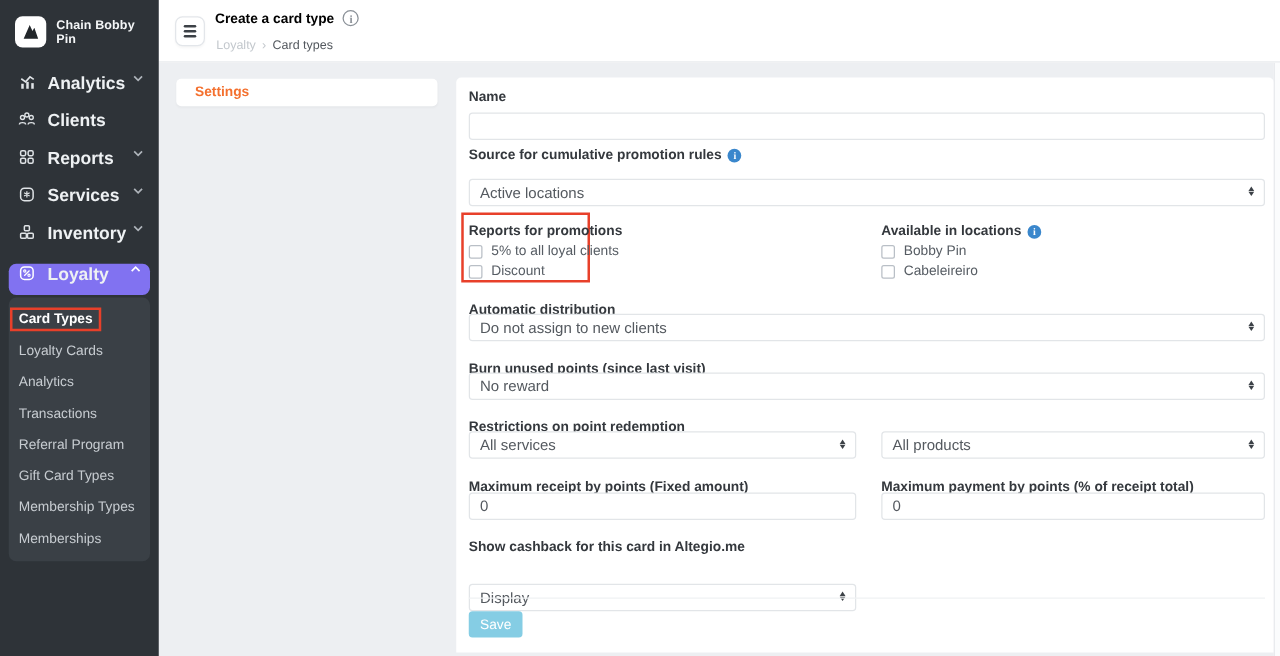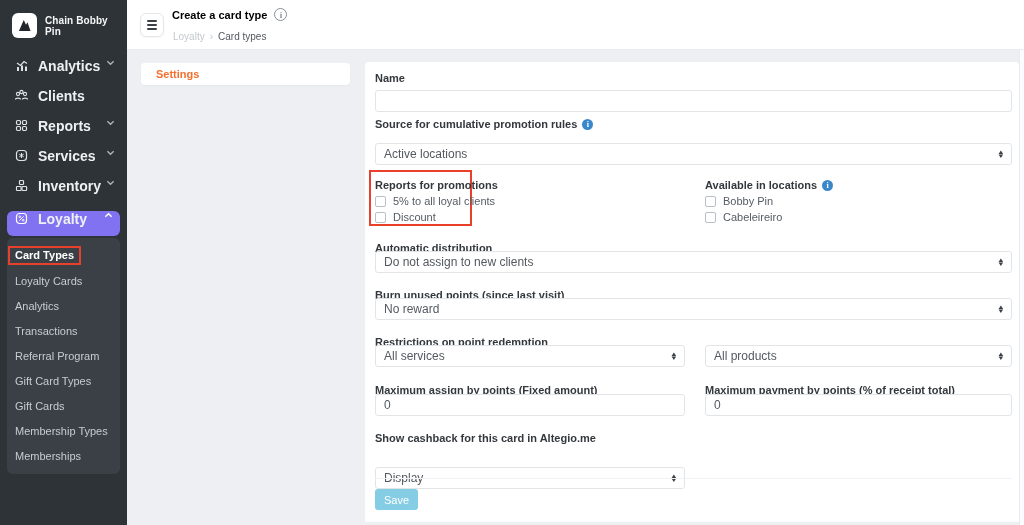--- a/index.html
+++ b/index.html
@@ -178,23 +178,20 @@
       <div class="submenu-item">
           <span>Transactions</span>
         </div>
       <div class="submenu-item">
           <span>Referral Program</span>
         </div>
       <div class="submenu-item">
           <span>Gift Card Types</span>
         </div>
       <div class="submenu-item">
-          <span>Gift Cards</span>
-        </div>
-      <div class="submenu-item">
           <span>Membership Types</span>
         </div>
       <div class="submenu-item">
           <span>Memberships</span>
         </div>
     </div>
   </div>
 </div>
 
 <div class="header">
@@ -287,21 +284,21 @@
         </span>
     </div>
     <div class="fselect w-right" style="top:283px;align-items:center;">
       <span>All products</span>
       <span class="stepper">
           <b>▲</b>
           <b>▼</b>
         </span>
     </div>
 
-    <div class="flabel" style="left:10px; top:322px;">Maximum assign by points (Fixed amount)</div>
+    <div class="flabel" style="left:10px; top:322px;">Maximum receipt by points (Fixed amount)</div>
     <input class="tinput w-left" style="top: 332px;" value="0">
     <div class="flabel" style="left:340px; top:322px;">Maximum payment by points (% of receipt total)</div>
     <input class="tinput w-right" style="top: 332px;" value="0">
 
     <div class="flabel" style="left:10px; top:370px;">Show cashback for this card in Altegio.me</div>
     <div class="fselect w-left" style="top:379px;margin-top:26px;">
       <span>Display</span>
       <span class="stepper">
           <b>▲</b>
           <b>▼</b>

